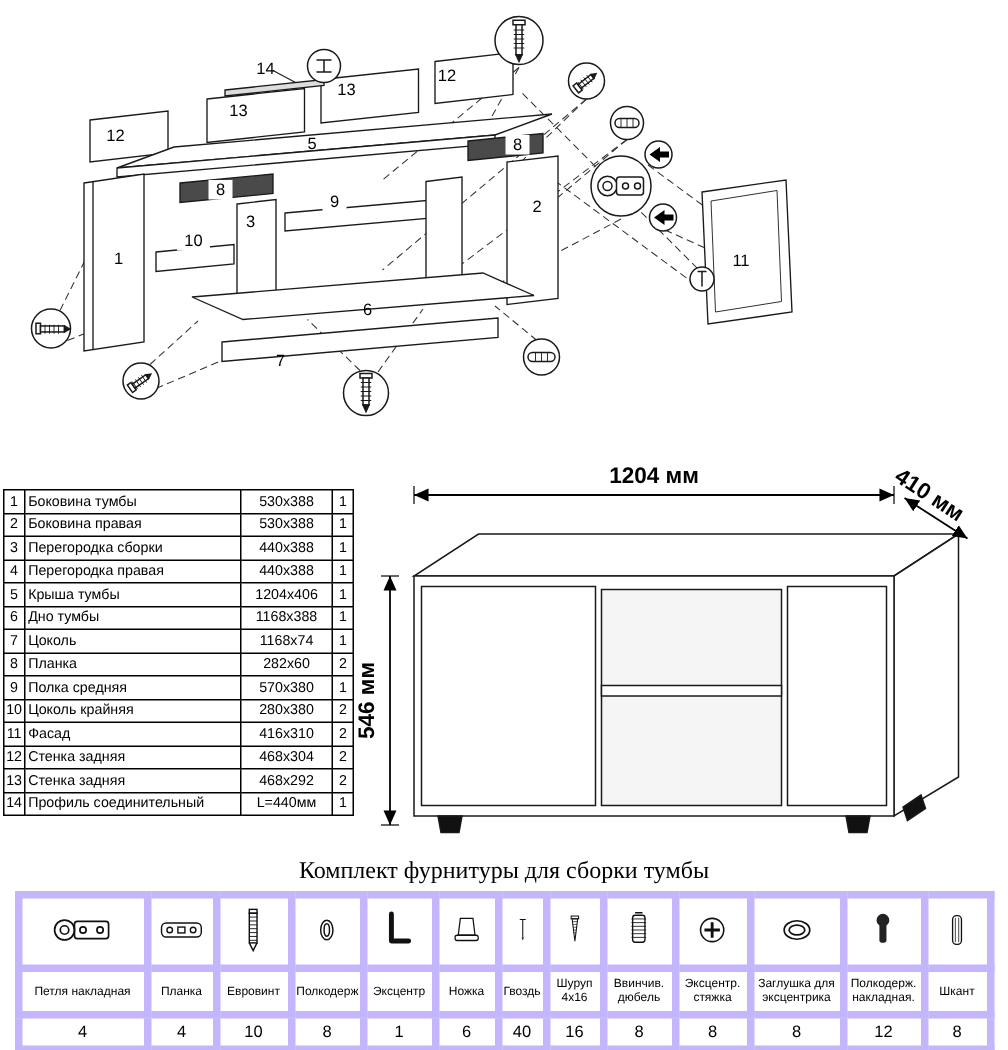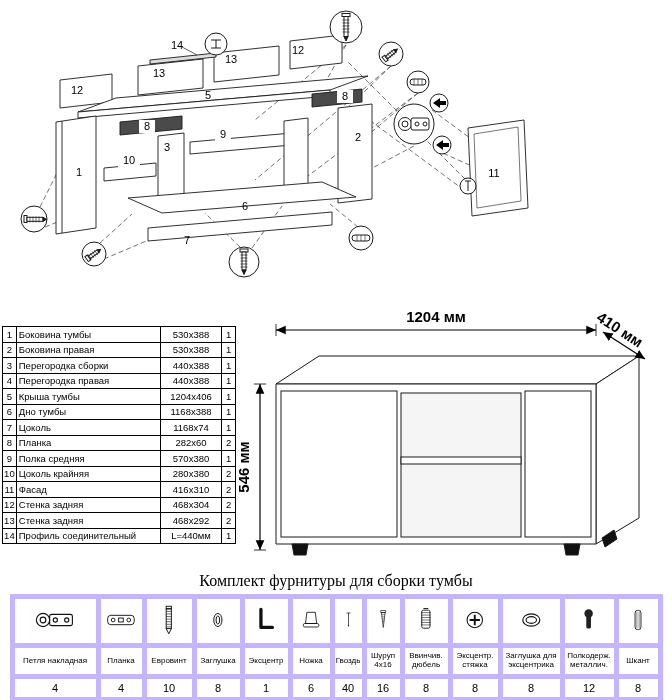--- a/index.html
+++ b/index.html
@@ -433,29 +433,29 @@
               <rect x="19" y="6" width="8" height="26" rx="3.5"></rect>
               <line x1="21.5" y1="8" x2="21.5" y2="30" stroke-width="0.7"></line>
               <line x1="24.5" y1="8" x2="24.5" y2="30" stroke-width="0.7"></line>
             </g>
           </svg></td>
     </tr>
     <tr>
       <td class="hw-name-cell">Петля накладная</td>
       <td class="hw-name-cell">Планка</td>
       <td class="hw-name-cell">Евровинт</td>
-      <td class="hw-name-cell">Заглушка</td>
+      <td class="hw-name-cell">Полкодерж</td>
       <td class="hw-name-cell">Эксцентр</td>
       <td class="hw-name-cell">Ножка</td>
       <td class="hw-name-cell">Гвоздь</td>
       <td class="hw-name-cell">Шуруп 4x16</td>
       <td class="hw-name-cell">Ввинчив. дюбель</td>
       <td class="hw-name-cell">Эксцентр. стяжка</td>
       <td class="hw-name-cell">Заглушка для эксцентрика</td>
-      <td class="hw-name-cell">Полкодерж. металлич.</td>
+      <td class="hw-name-cell">Полкодерж. накладная.</td>
       <td class="hw-name-cell">Шкант</td>
     </tr>
     <tr>
       <td class="hw-qty-cell">4</td>
       <td class="hw-qty-cell">4</td>
       <td class="hw-qty-cell">10</td>
       <td class="hw-qty-cell">8</td>
       <td class="hw-qty-cell">1</td>
       <td class="hw-qty-cell">6</td>
       <td class="hw-qty-cell">40</td>

